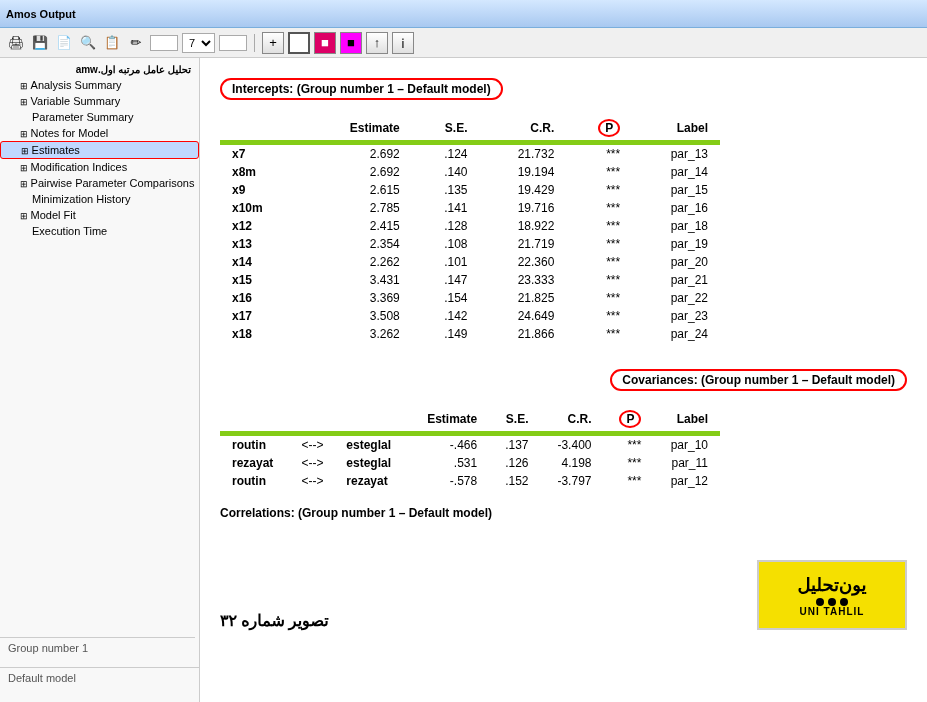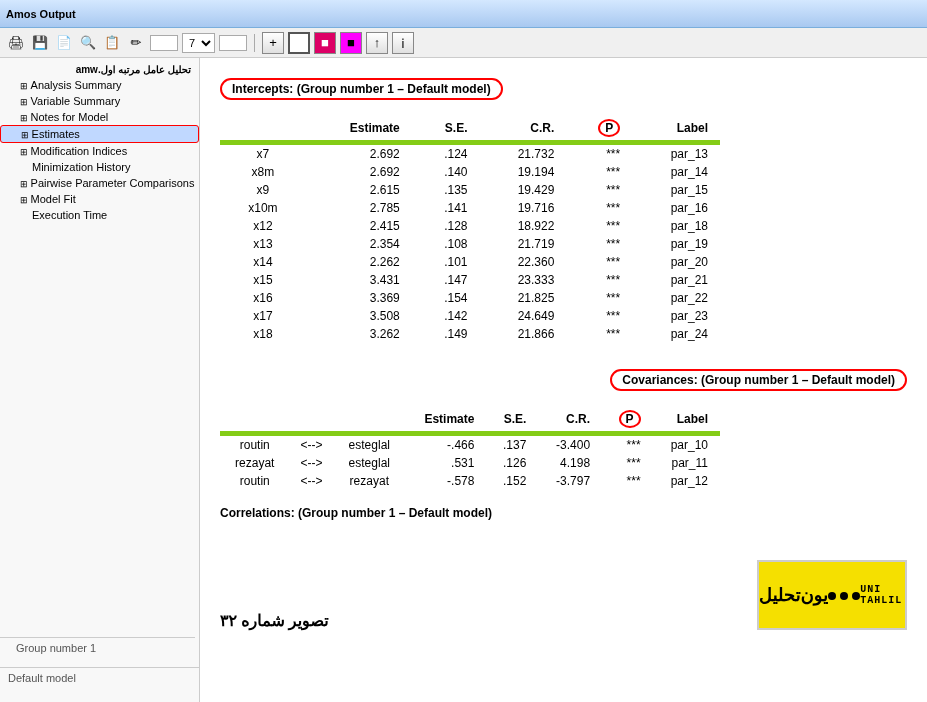--- a/index.html
+++ b/index.html
@@ -143,49 +143,48 @@
       text-align: right;
       padding: 3px 12px;
       border-bottom: 5px solid #84cc16;
     }
     .data-table td {
       font-size: 12px;
       text-align: right;
       padding: 2px 12px;
     }
     .data-table td.row-label {
-      text-align: center;
-      font-weight: normal;
+      text-align: left;
+      font-weight: bold;
     }
     .data-table td.arrow {
       text-align: center;
       padding: 2px 4px;
     }
     .logo-box {
       width: 150px;
       height: 70px;
       background: #f5e000;
       border: 2px solid #ccc;
       display: flex;
       align-items: center;
       justify-content: center;
-      flex-direction: row;
+      flex-direction: column;
     }
     .logo-arabic {
       font-size: 18px;
       font-weight: bold;
       color: #000;
       direction: rtl;
     }
     .logo-english {
       font-size: 11px;
       font-weight: bold;
       color: #000;
       letter-spacing: 1px;
-      font-family: Liberation Mono, monospace;
     }
     .logo-dots {
       display: flex;
       gap: 4px;
       margin-top: 2px;
     }
     .logo-dot {
       width: 8px;
       height: 8px;
       border-radius: 50%;
@@ -223,31 +222,32 @@
   <div class="toolbar-btn">↑</div>
   <div class="toolbar-btn">ℹ</div>
 </div>
 
 <div class="main-layout">
 
   <div class="left-panel" style="position:relative;">
     <div class="tree-item level1 arabic" style="font-size:10px;direction:rtl;">تحلیل عامل مرتبه اول.amw</div>
     <div class="tree-item level2"><span class="tree-expand">⊞</span><span>Analysis Summary</span></div>
     <div class="tree-item level2"><span class="tree-expand">⊞</span><span>Variable Summary</span></div>
+    <div class="tree-item level3"><span>Parameter Summary</span></div>
     <div class="tree-item level2"><span class="tree-expand">⊞</span><span>Notes for Model</span></div>
     <div class="tree-item level2 selected" style="border:1px solid red;border-radius:3px;">
       <span class="tree-expand">⊞</span><span>Estimates</span>
     </div>
     <div class="tree-item level2"><span class="tree-expand">⊞</span><span>Modification Indices</span></div>
+    <div class="tree-item level2"><span class="tree-expand">⊞</span><span>Pairwise Parameter Comparisons</span></div>
     <div class="tree-item level3"><span>Minimization History</span></div>
-    <div class="tree-item level2"><span class="tree-expand">⊞</span><span>Pairwise Parameter Comparisons</span></div>
     <div class="tree-item level2"><span class="tree-expand">⊞</span><span>Model Fit</span></div>
     <div class="tree-item level3"><span>Execution Time</span></div>
 
-    <div style="position:absolute;bottom:50px;left:0;right:4px;border-top:1px solid #ccc;padding:4px 16px;font-size:11px;color:#555;">Group number 1</div>
+    <div style="position:absolute;bottom:50px;left:0;right:4px;border-top:1px solid #ccc;padding:4px 8px;font-size:11px;color:#555;">Group number 1</div>
     <div style="position:absolute;bottom:20px;left:0;right:0;border-top:1px solid #ccc;padding:4px 8px;font-size:11px;color:#555;">Default model</div>
   </div>
 
   <div class="right-content">
 
     <div class="intercepts-wrap">
       <div style="margin-bottom:8px;">
         <span class="section-header">Intercepts: (Group number 1 – Default model)</span>
       </div>
 

